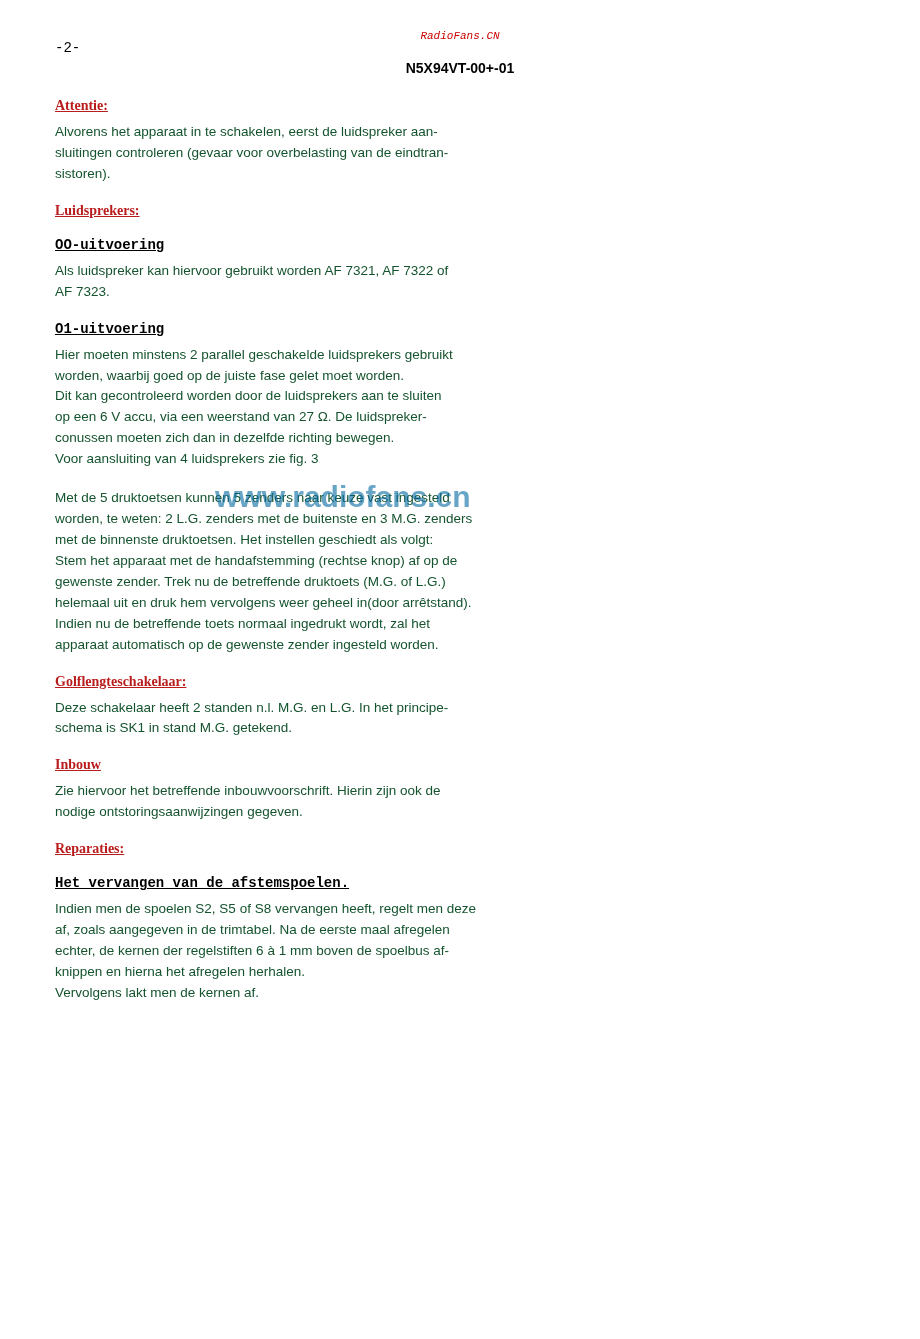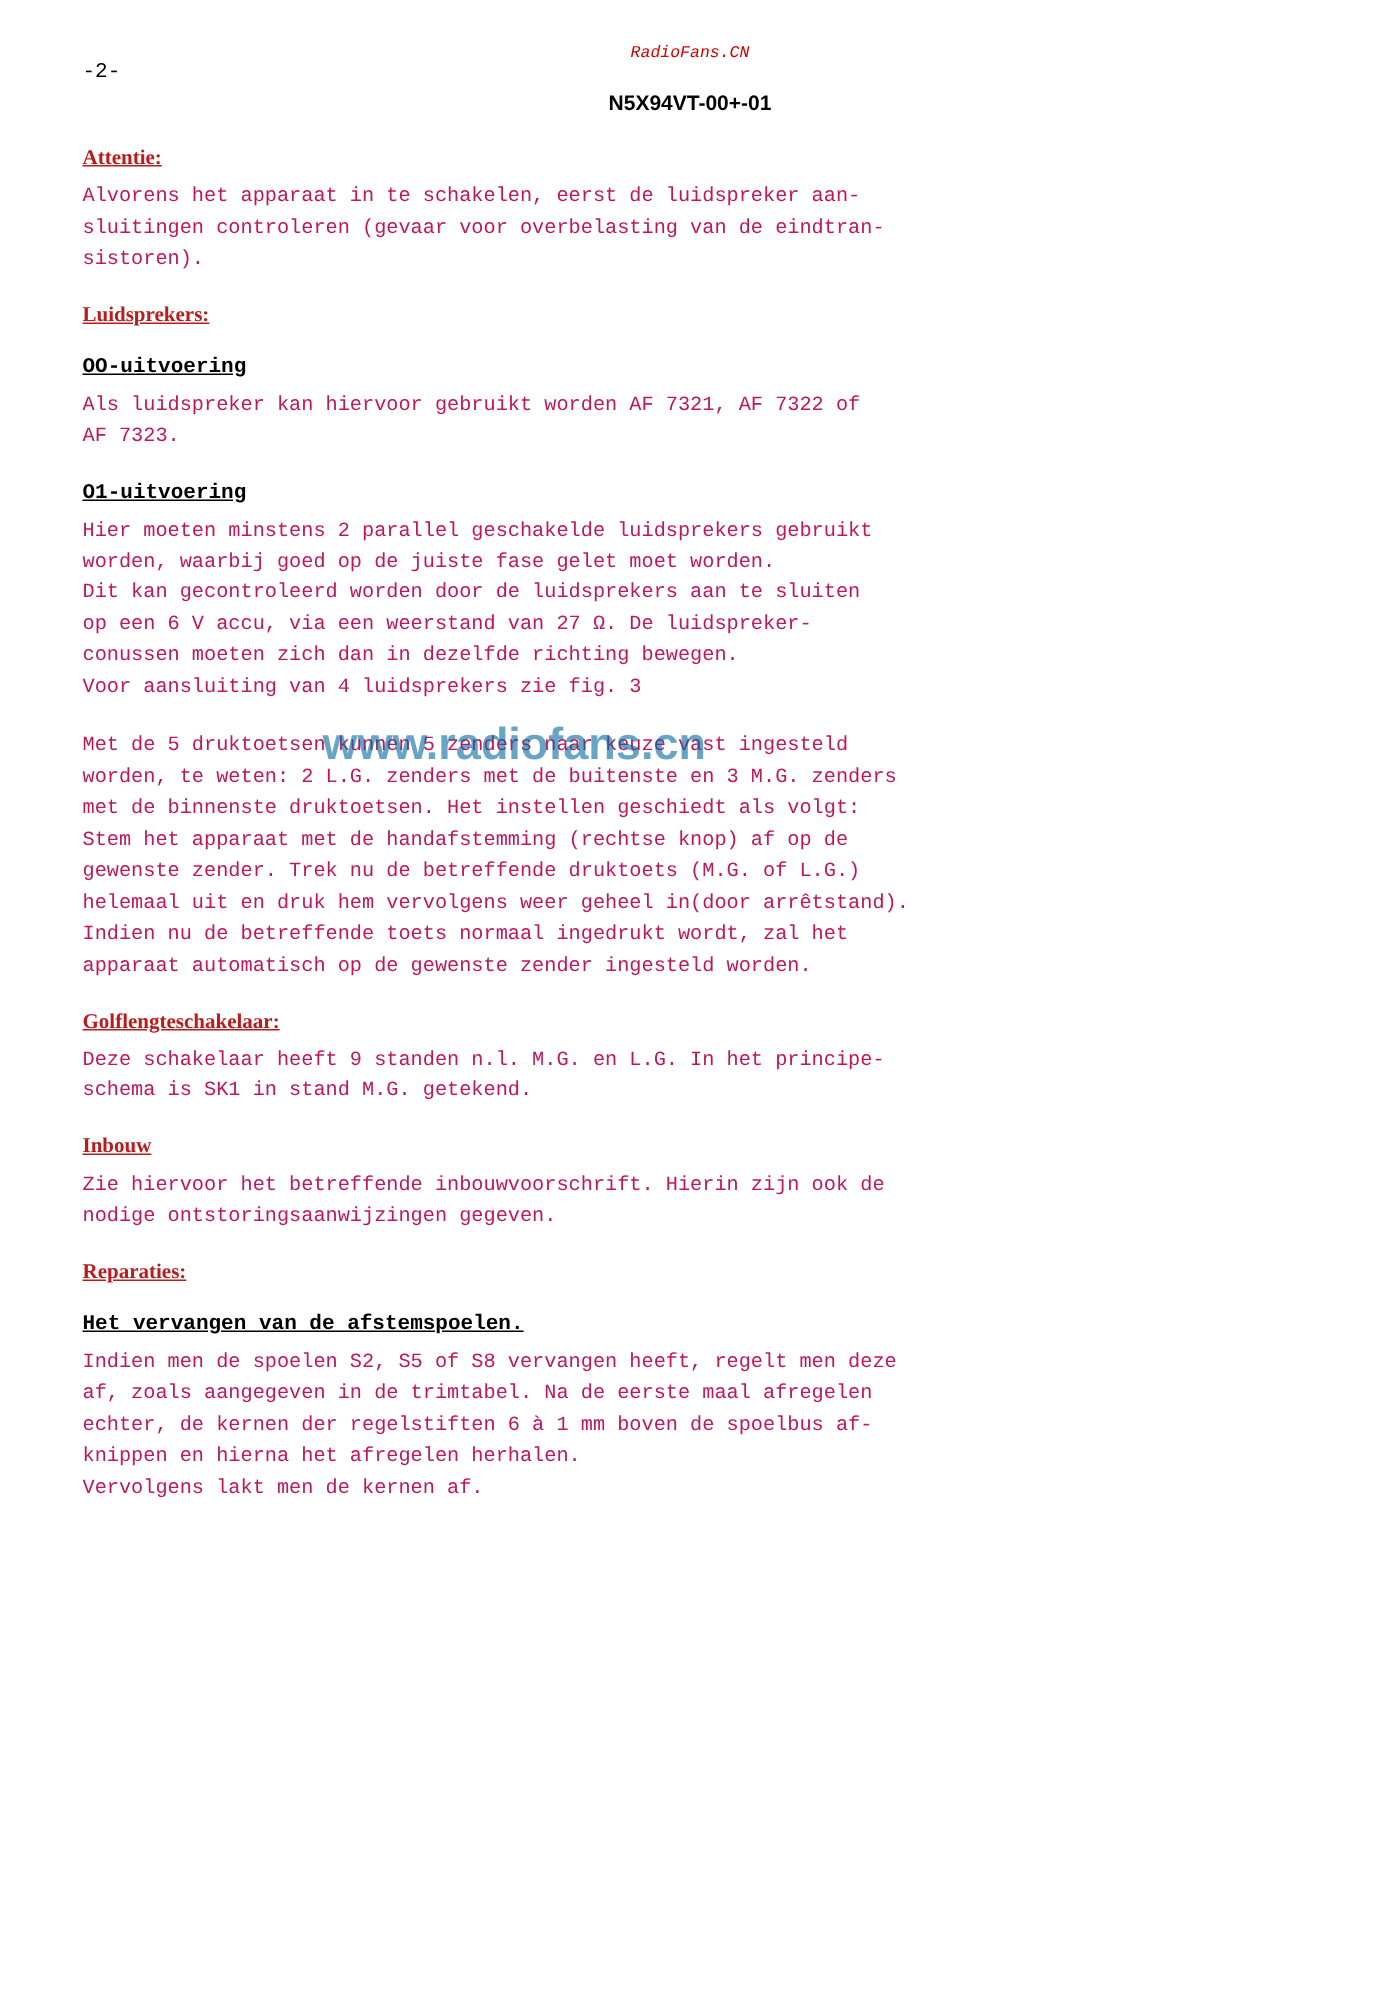--- a/index.html
+++ b/index.html
@@ -73,22 +73,22 @@
       font-size: 14px;
       text-decoration: underline;
       font-family: 'Courier New', Courier, monospace;
       color: #000;
       margin-bottom: 8px;
       font-weight: bold;
     }
 
     .body-text {
       font-size: 13.5px;
-      font-family: Liberation Mono, monospace;
-      color: #be185d;
+      font-family: Liberation Sans, sans-serif;
+      color: #14532d;
       line-height: 1.55;
       text-align: justify;
     }
 
     .druktoetsen-wrapper {
       position: relative;
     }
 
     .druktoetsen-watermark {
       position: absolute;
@@ -145,21 +145,21 @@
 worden, te weten: 2 L.G. zenders met de buitenste en 3 M.G. zenders
 met de binnenste druktoetsen. Het instellen geschiedt als volgt:
 Stem het apparaat met de handafstemming (rechtse knop) af op de
 gewenste zender. Trek nu de betreffende druktoets (M.G. of L.G.)
 helemaal uit en druk hem vervolgens weer geheel in(door arrêtstand).
 Indien nu de betreffende toets normaal ingedrukt wordt, zal het
 apparaat automatisch op de gewenste zender ingesteld worden.</div>
       </div>
       <div class="section">
         <div class="section-title">Golflengteschakelaar:</div>
-        <div class="body-text" style="white-space: pre-line;">Deze schakelaar heeft 9 standen n.l. M.G. en L.G. In het principe-
+        <div class="body-text" style="white-space: pre-line;">Deze schakelaar heeft 2 standen n.l. M.G. en L.G. In het principe-
 schema is SK1 in stand M.G. getekend.</div>
       </div>
       <div class="section">
         <div class="section-title">Inbouw</div>
         <div class="body-text" style="white-space: pre-line;">Zie hiervoor het betreffende inbouwvoorschrift. Hierin zijn ook de
 nodige ontstoringsaanwijzingen gegeven.</div>
       </div>
       <div class="section">
         <div class="section-title">Reparaties:</div>
       </div>

